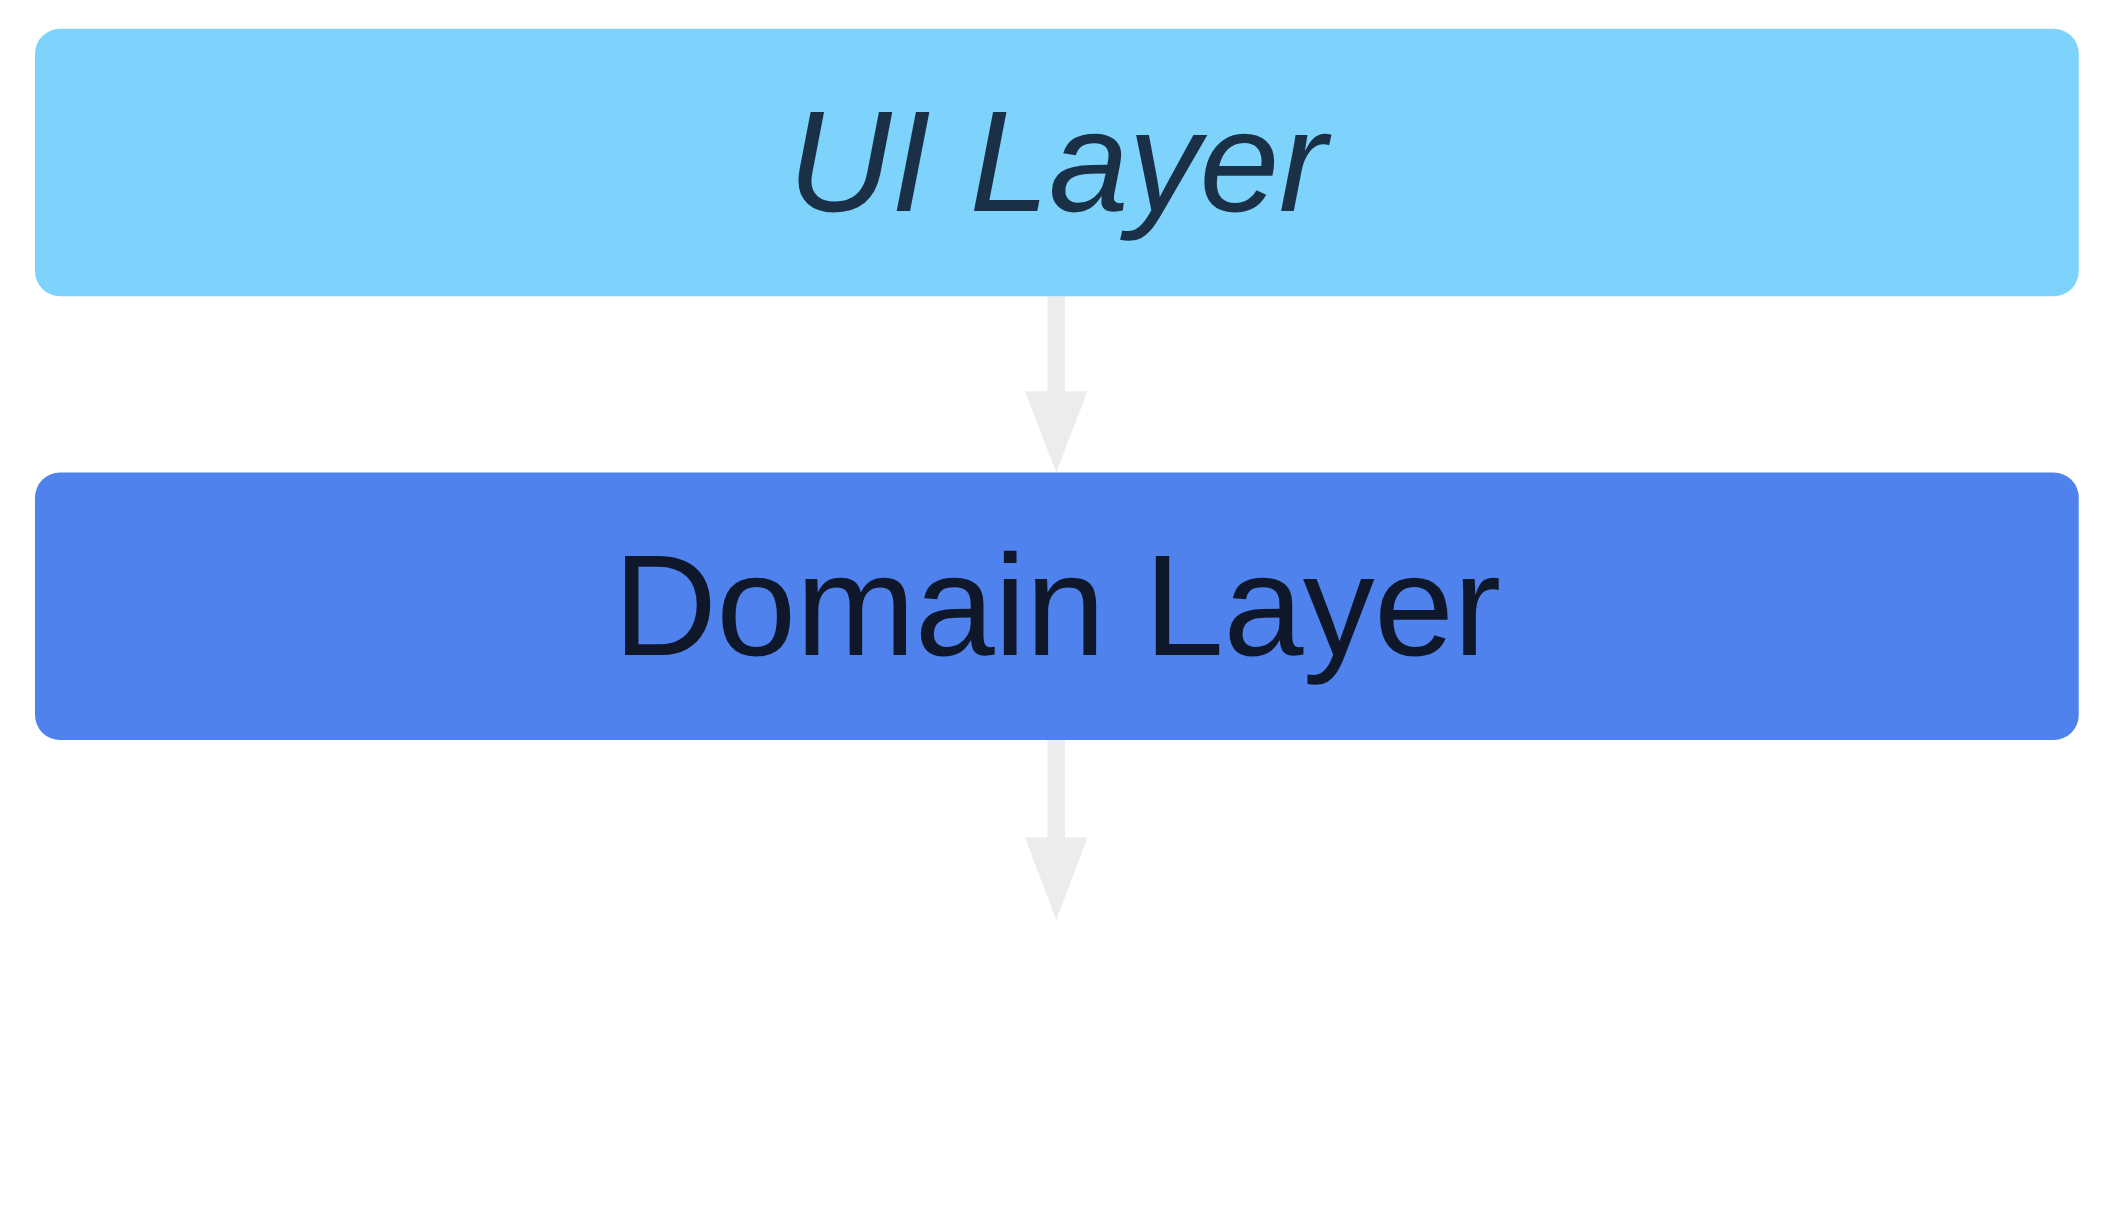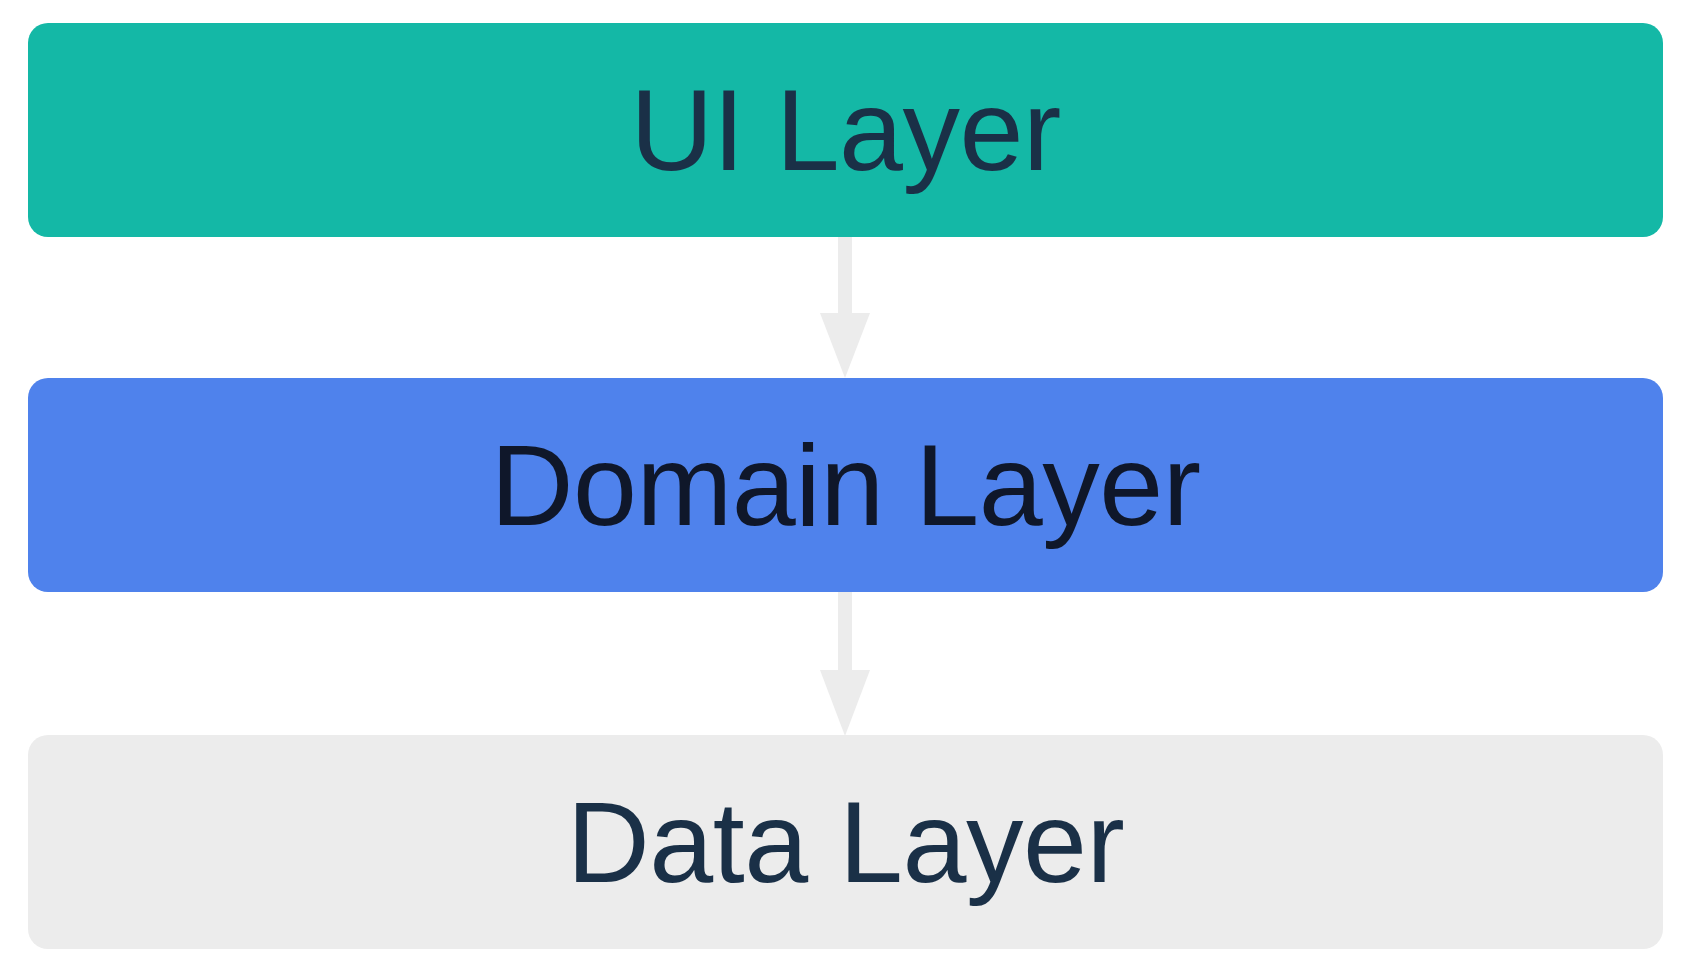--- a/index.html
+++ b/index.html
@@ -38,21 +38,22 @@
     font-size: 115px;
     font-weight: 400;
     line-height: 1;
     letter-spacing: -0.5px;
     white-space: nowrap;
     user-select: none;
   }
 
   #box-ui {
     top: 23px;
-    background: #14b8a6;
+    background: #7dd3fc;
+    font-style: italic;
   }
   #box-ui .layer-label { color: #1A3047; }
 
   #box-domain {
     top: 378px;
     background: #4F82EC;
   }
   #box-domain .layer-label { color: #0f172a; }
 
   #box-data {
@@ -87,17 +88,14 @@
   </svg>
 
   <div class="layer-box" id="box-ui">
     <span class="layer-label">UI Layer</span>
   </div>
 
   <div class="layer-box" id="box-domain">
     <span class="layer-label">Domain Layer</span>
   </div>
 
-  <div class="layer-box" id="box-data">
-    <span class="layer-label">Data Layer</span>
-  </div>
 
 </div>
 
 </body></html>

